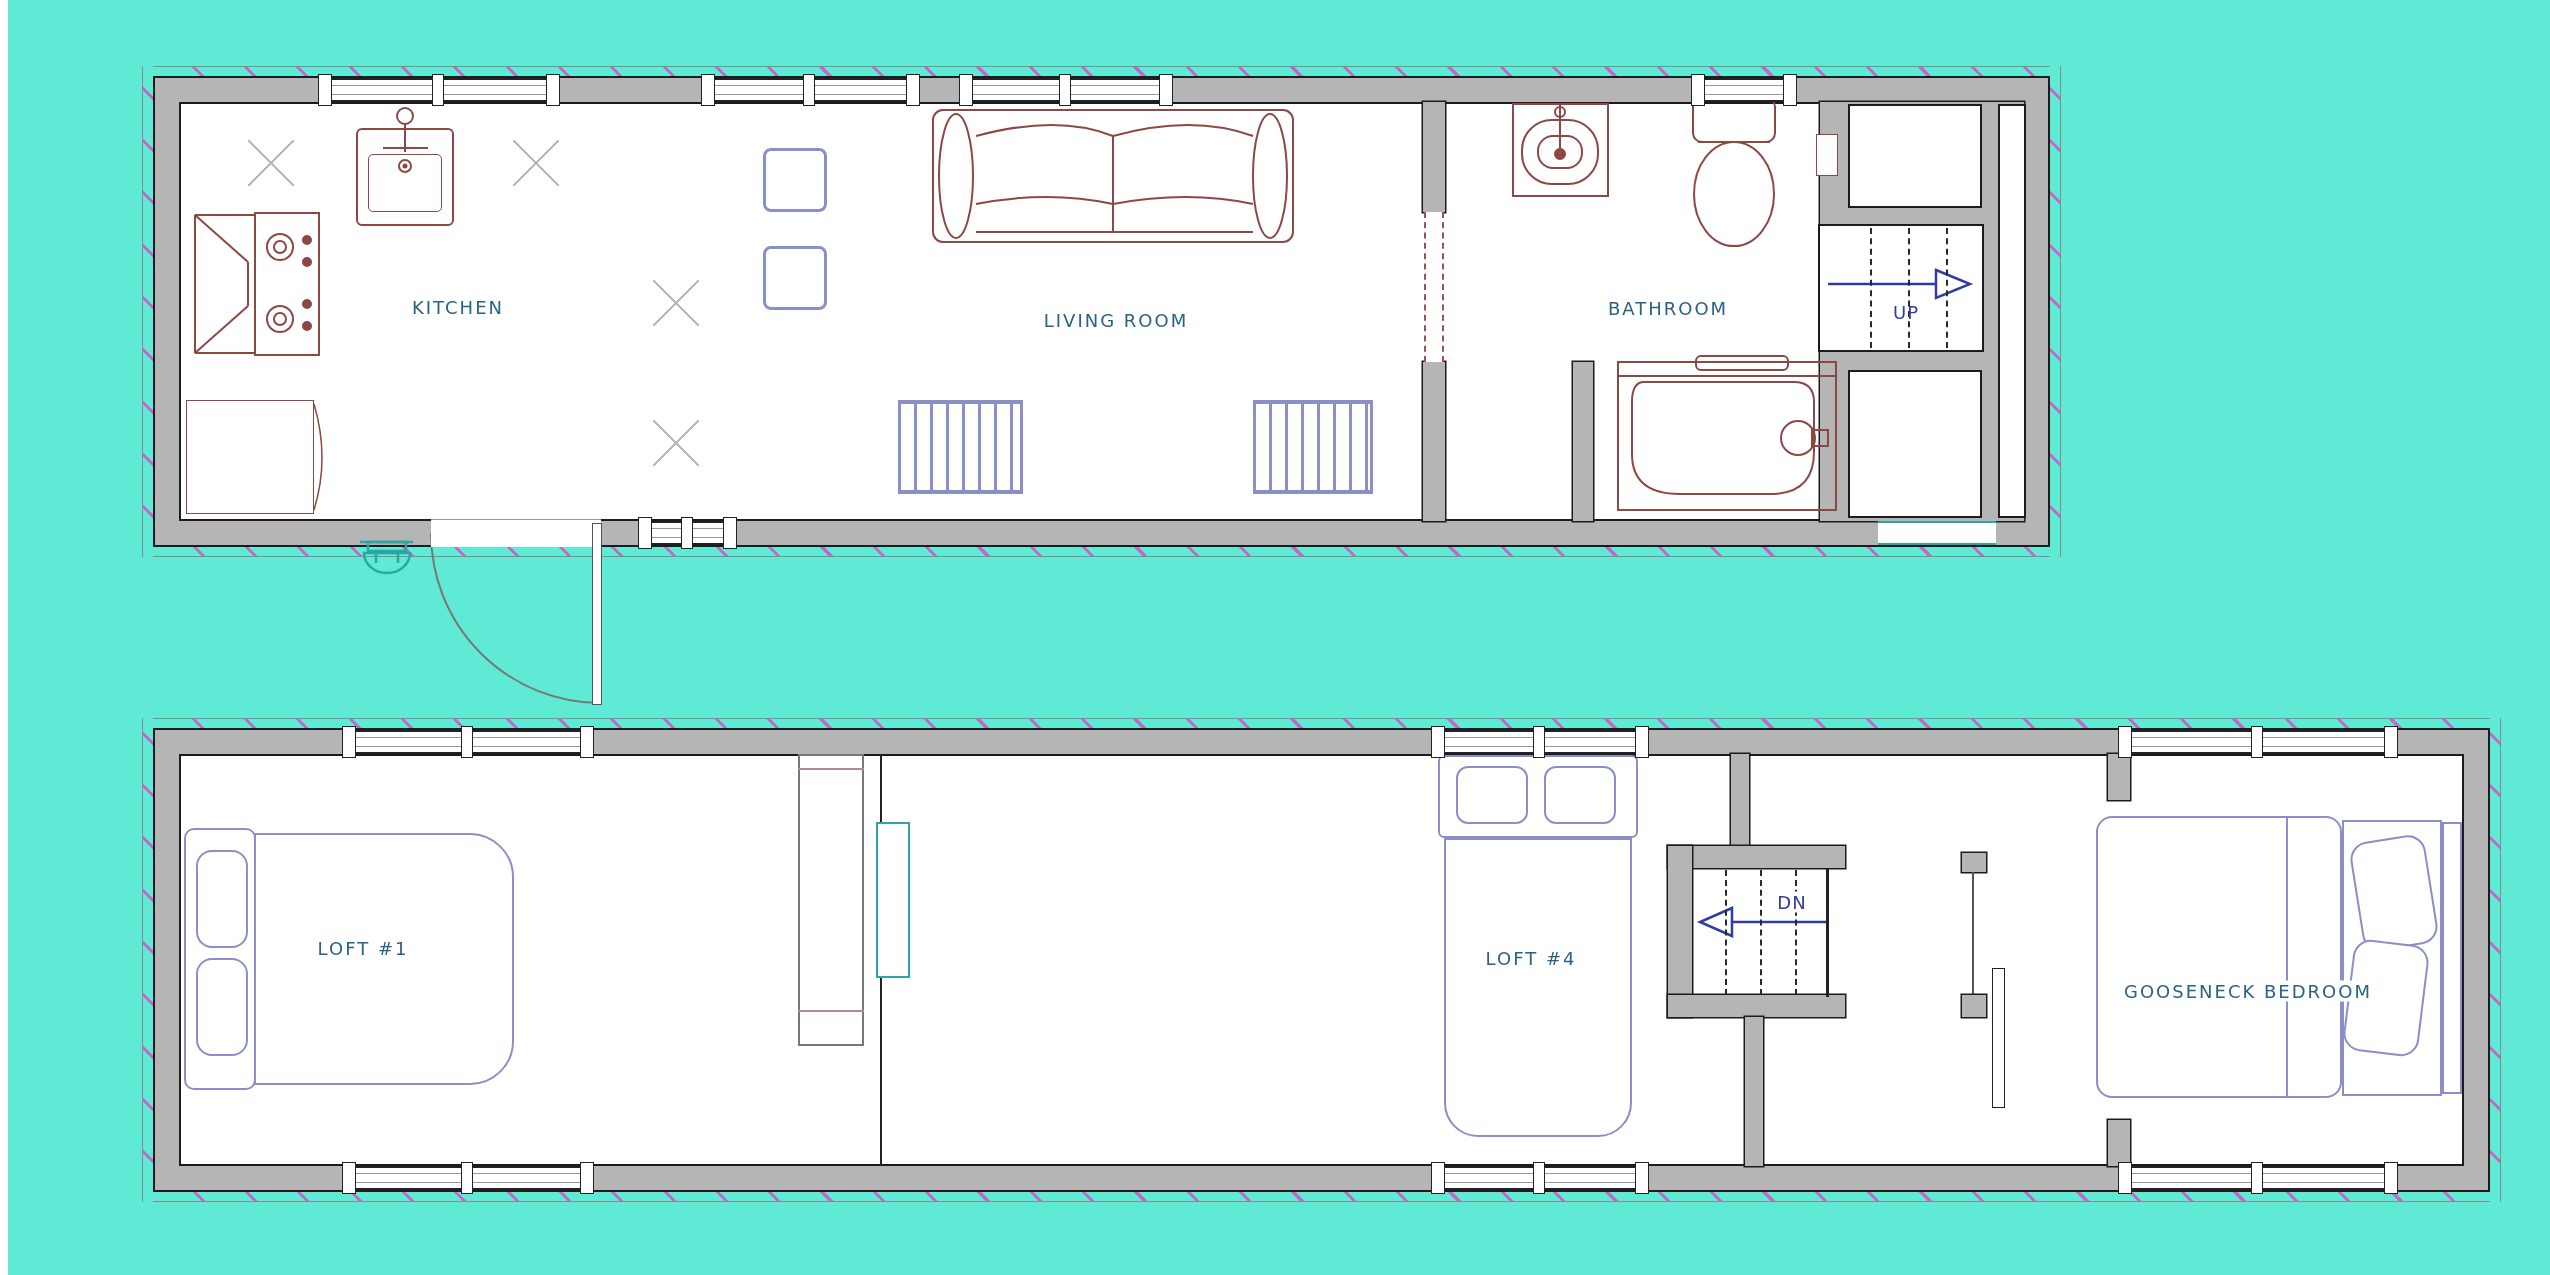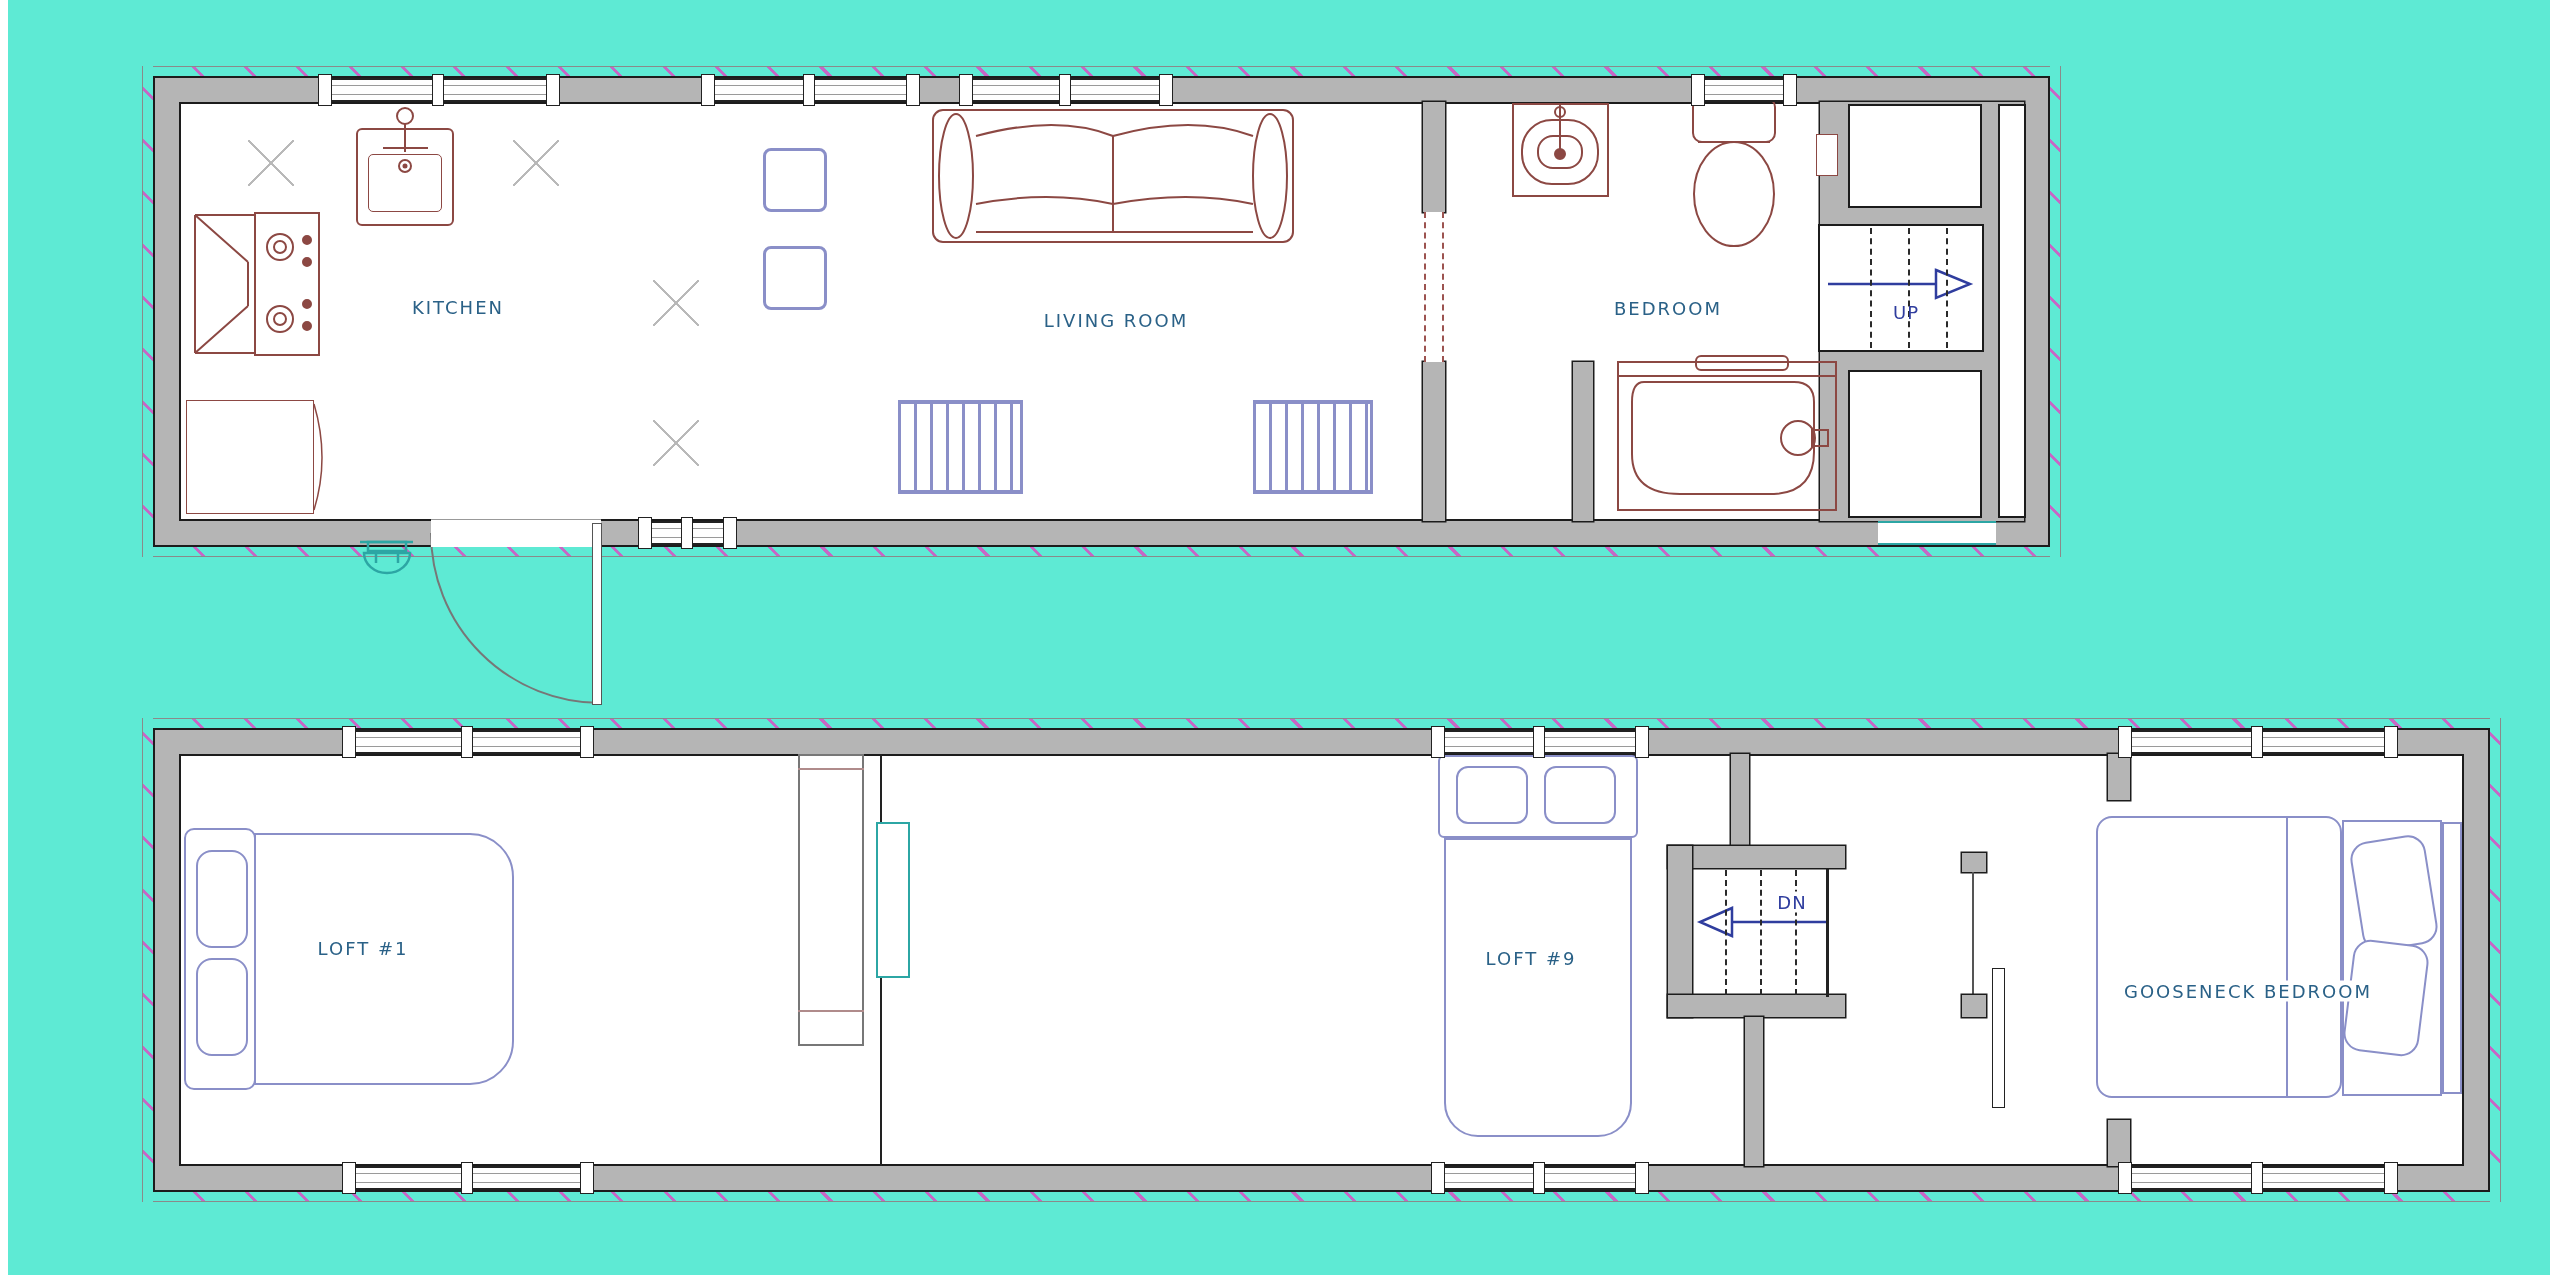--- a/index.html
+++ b/index.html
@@ -115,21 +115,21 @@
   <div class="abs opening" style="left:423px;top:519px;width:170px;height:28px;"></div>
   <div class="abs" style="left:584px;top:523px;width:10px;height:182px;background:#fff;border:1.5px solid #555;z-index:6;"></div>
   <div class="abs win" style="left:637px;top:521px;width:85px;height:24px;"></div>
   <div class="abs post" style="left:630px;top:517px;width:14px;height:32px;"></div>
   <div class="abs post" style="left:673px;top:517px;width:12px;height:32px;"></div>
   <div class="abs post" style="left:715px;top:517px;width:14px;height:32px;"></div>
   <div class="abs tealdoor" style="left:1870px;top:521px;width:118px;height:24px;"></div>
 
   <div class="abs room-label" style="left:450px;top:307px;">KITCHEN</div>
   <div class="abs room-label" style="left:1108px;top:320px;">LIVING ROOM</div>
-  <div class="abs room-label" style="left:1660px;top:308px;">BEDROOM</div>
+  <div class="abs room-label" style="left:1660px;top:308px;">BATHROOM</div>
   <div class="abs stair-label" style="left:1898px;top:312px;">UP</div>
 
   <div class="abs hatch top" style="left:145px;top:718px;width:2337px;height:11px;"></div>
   <div class="abs hatch bot" style="left:145px;top:1191px;width:2337px;height:11px;"></div>
   <div class="abs hatch lft" style="left:134px;top:718px;width:11px;height:484px;"></div>
   <div class="abs hatch rgt" style="left:2482px;top:718px;width:11px;height:484px;"></div>
 
   <div class="abs shell" style="left:147px;top:730px;width:2333px;height:460px;"></div>
 
   <div class="abs win" style="left:341px;top:730px;width:238px;height:24px;"></div>
@@ -193,21 +193,21 @@
   <div class="abs iwall" style="left:2100px;top:1120px;width:22px;height:46px;"></div>
 
   <div class="abs blue" style="left:2088px;top:816px;width:246px;height:282px;border-radius:16px;border-width:2px;"></div>
   <div class="abs" style="left:2278px;top:818px;width:2px;height:278px;background:#8a8fc8;z-index:5;"></div>
   <div class="abs blue" style="left:2334px;top:820px;width:100px;height:276px;border-width:2px;"></div>
   <div class="abs blue" style="left:2434px;top:822px;width:20px;height:272px;border-width:2px;"></div>
   <div class="abs blue" style="left:2348px;top:838px;width:76px;height:110px;border-radius:18px;border-width:2px;transform:rotate(-9deg);"></div>
   <div class="abs blue" style="left:2340px;top:942px;width:76px;height:112px;border-radius:18px;border-width:2px;transform:rotate(7deg);"></div>
 
   <div class="abs room-label" style="left:355px;top:948px;text-align:center;">LOFT #1</div>
-  <div class="abs room-label" style="left:1523px;top:958px;">LOFT #9</div>
+  <div class="abs room-label" style="left:1523px;top:958px;">LOFT #4</div>
   <div class="abs room-label" style="left:2240px;top:991px;background:#fff;padding:0 4px;">GOOSENECK BEDROOM</div>
   <div class="abs stair-label" style="left:1784px;top:902px;background:#fff;padding:0 3px;z-index:8;">DN</div>
 
   <svg class="overlay" width="2550" height="1275" viewBox="0 0 2550 1275">
 
     <path d="M423,533 A170,170 0 0 0 593,703" fill="none" stroke="#777" stroke-width="2"></path>
 
     <g stroke="#8c4843" stroke-width="2" fill="none">
       <circle cx="397" cy="116" r="8"></circle>
         <path d="M397,124 V152 M375,148 H420"></path>

